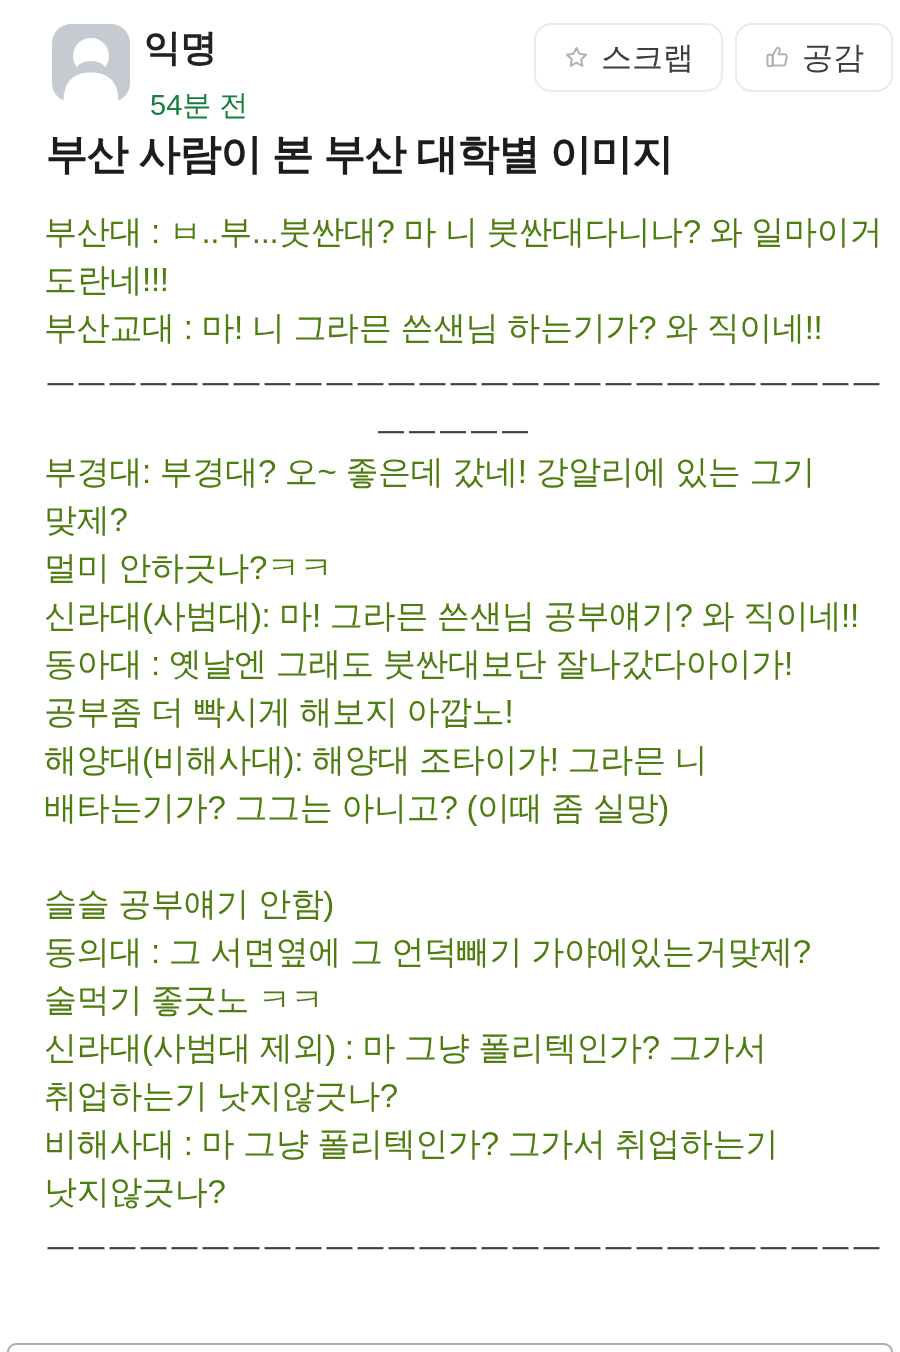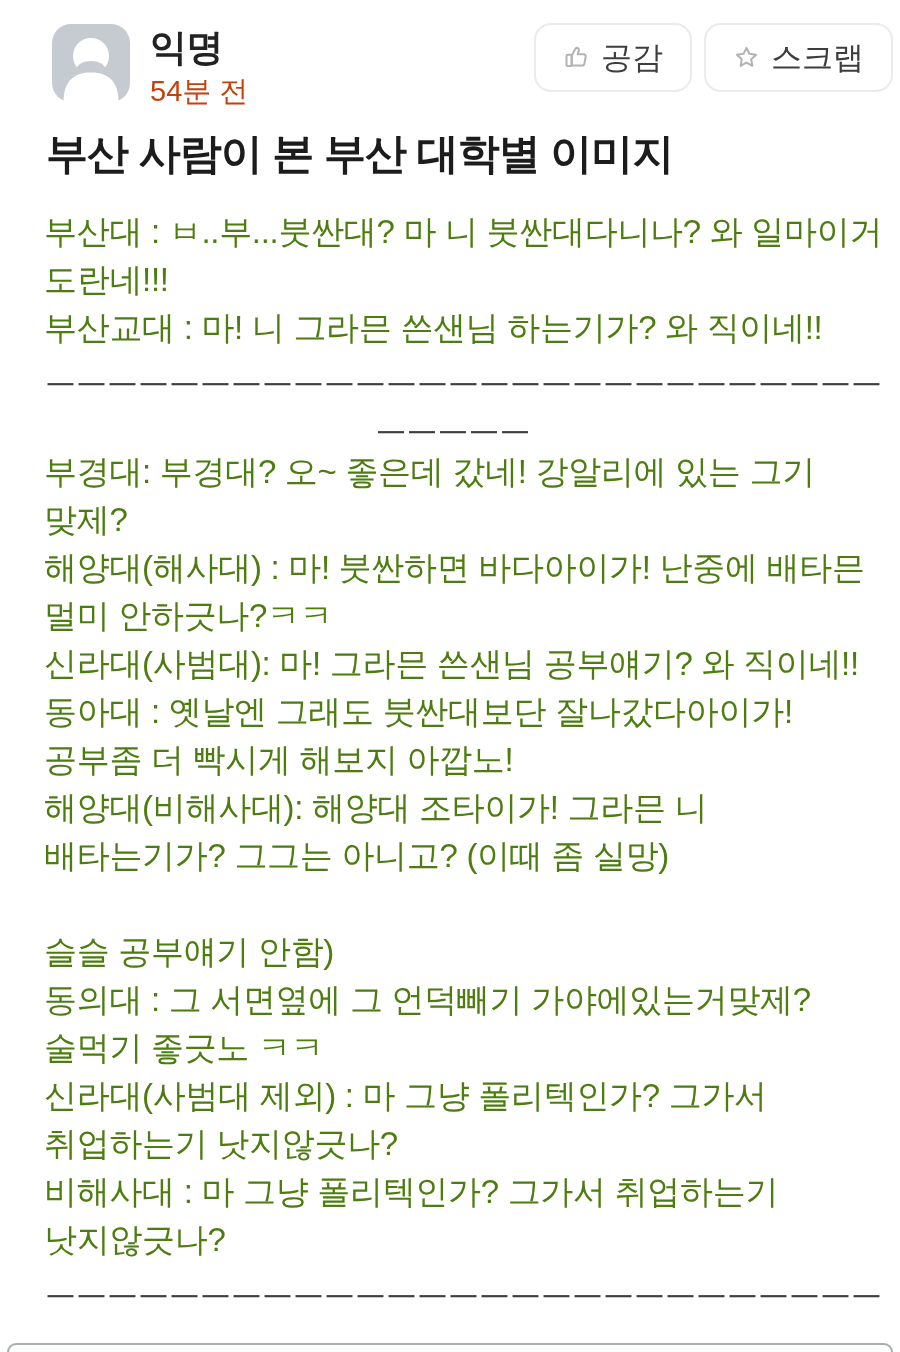--- a/index.html
+++ b/index.html
@@ -12,27 +12,27 @@
   }
   .page { position: absolute; inset: 0; background: #fff; }
 
   
   .avatar {
     position: absolute; left: 52px; top: 24px;
     width: 78px; height: 78px;
     display: block;
   }
   .username {
-    position: absolute; left: 150px; top: 26px;
+    position: absolute; left: 144px; top: 26px;
     font-size: 37px; font-weight: 700; color: #222;
     letter-spacing: -0.5px; line-height: 1.2;
   }
   .timestamp {
-    position: absolute; left: 150px; top: 74px;
-    font-size: 29px; color: #c2410c;
+    position: absolute; left: 150px; top: 88px;
+    font-size: 29px; color: #15803d;
     line-height: 1.2;
   }
   .actions {
     position: absolute; top: 23px; right: 7px;
     display: flex; gap: 12px;
   }
   .action-btn {
     display: flex; align-items: center; justify-content: center;
     gap: 11px; height: 69px; padding: 0 27px;
     background: #fff;
@@ -91,44 +91,43 @@
       <path d="M11.5,78 C11.5,56 23,48.5 39,48.5 C55,48.5 66.5,56 66.5,78 Z" fill="#ffffff"></path>
     </g>
   </svg>
 
   <div class="username">익명</div>
   <div class="timestamp">54분 전</div>
 
   <div class="actions">
     <button class="action-btn">
       <svg width="27" height="27" viewBox="0 0 24 24" fill="none" stroke="#b3b3b3" stroke-width="1.8" stroke-linecap="round" stroke-linejoin="round">
+        <path d="M12 3.4 L14.6 8.7 L20.5 9.5 L16.2 13.6 L17.2 19.4 L12 16.6 L6.8 19.4 L7.8 13.6 L3.5 9.5 L9.4 8.7 Z"></path>
+      </svg>
+      <span>스크랩</span>
+    </button>
+    <button class="action-btn">
+      <svg width="27" height="27" viewBox="0 0 24 24" fill="none" stroke="#b3b3b3" stroke-width="1.8" stroke-linecap="round" stroke-linejoin="round">
         <rect x="3.1" y="9.6" width="4.6" height="10" rx="1"></rect>
         <path d="M7.7 10.4 L11 4.3 C11.4 3.6 12.2 3.3 12.9 3.6 C13.8 4 14.3 5 14 6 L13.1 9.1 H18.4 C19.6 9.1 20.4 10.2 20.2 11.3 L19 17.4 C18.8 18.5 17.9 19.2 16.8 19.2 H7.7 Z"></path>
       </svg>
       <span>공감</span>
-    </button>
-    <button class="action-btn">
-      <svg width="27" height="27" viewBox="0 0 24 24" fill="none" stroke="#b3b3b3" stroke-width="1.8" stroke-linecap="round" stroke-linejoin="round">
-        <path d="M12 3.4 L14.6 8.7 L20.5 9.5 L16.2 13.6 L17.2 19.4 L12 16.6 L6.8 19.4 L7.8 13.6 L3.5 9.5 L9.4 8.7 Z"></path>
-      </svg>
-      <span>스크랩</span>
     </button>
   </div>
 
   <h1 class="post-title">부산 사람이 본 부산 대학별 이미지</h1>
 
   <div class="post-body" id="post-body">
       <div class="line">부산대 : ㅂ..부...붓싼대? 마 니 붓싼대다니나? 와 일마이거</div>
       <div class="line">도란네!!!</div>
       <div class="line">부산교대 : 마! 니 그라믄 쓴샌님 하는기가? 와 직이네!!</div>
       <div class="line divider-line">ㅡㅡㅡㅡㅡㅡㅡㅡㅡㅡㅡㅡㅡㅡㅡㅡㅡㅡㅡㅡㅡㅡㅡㅡㅡㅡㅡ</div>
       <div class="line divider-line">ㅡㅡㅡㅡㅡ</div>
       <div class="line">부경대: 부경대? 오~ 좋은데 갔네! 강알리에 있는 그기</div>
       <div class="line">맞제?</div>
-      <div class="line">해양대(해사대) : 마! 붓싼하면 바다아이가! 난중에 배타믄</div>
       <div class="line">멀미 안하긋나?ㅋㅋ</div>
       <div class="line">신라대(사범대): 마! 그라믄 쓴샌님 공부얘기? 와 직이네!!</div>
       <div class="line">동아대 : 옛날엔 그래도 붓싼대보단 잘나갔다아이가!</div>
       <div class="line">공부좀 더 빡시게 해보지 아깝노!</div>
       <div class="line">해양대(비해사대): 해양대 조타이가! 그라믄 니</div>
       <div class="line">배타는기가? 그그는 아니고? (이때 좀 실망)</div>
       <div class="line"></div>
       <div class="line">슬슬 공부얘기 안함)</div>
       <div class="line">동의대 : 그 서면옆에 그 언덕빼기 가야에있는거맞제?</div>
       <div class="line">술먹기 좋긋노 ㅋㅋ</div>

